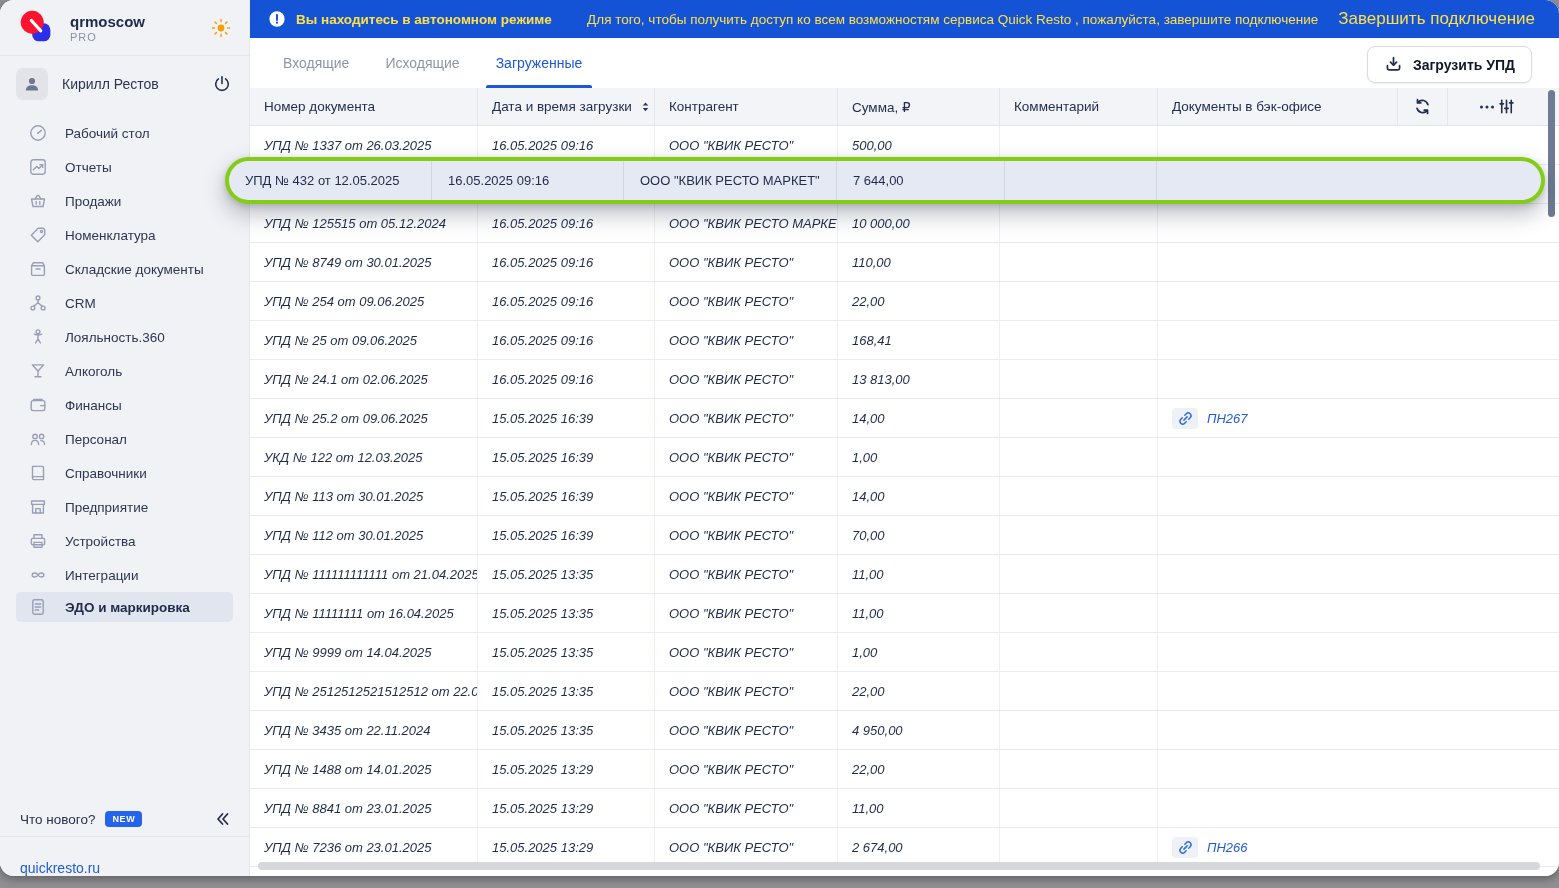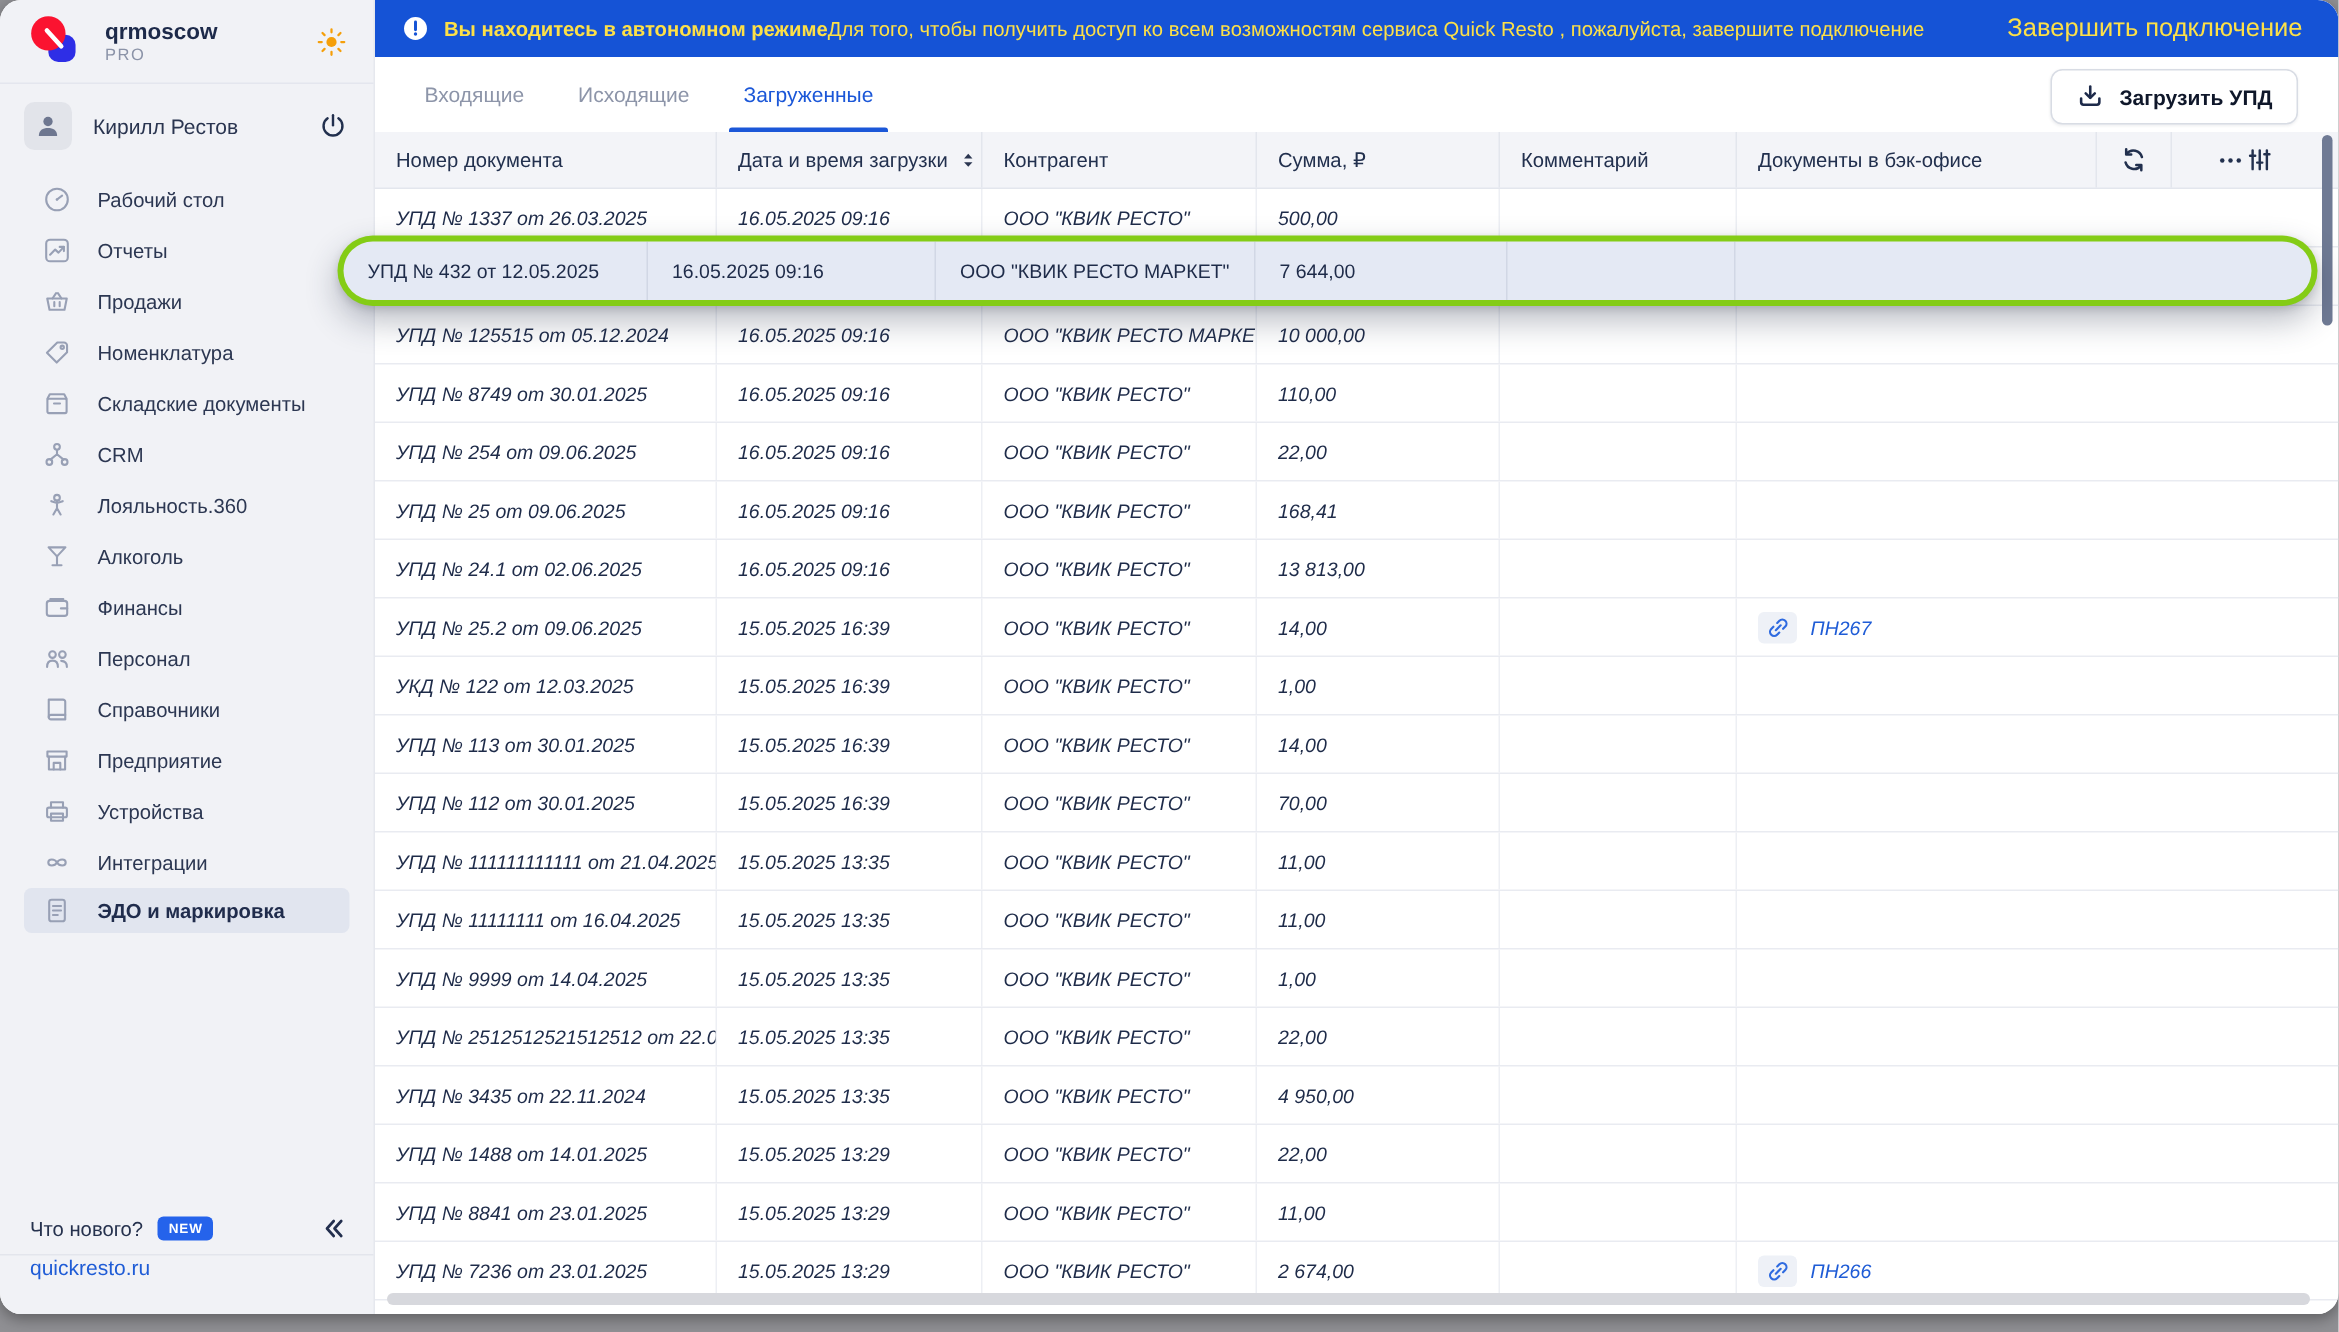--- a/index.html
+++ b/index.html
@@ -24,29 +24,29 @@
   .menu-item { height:34px; display:flex; align-items:center; padding:0 16px 0 28px; cursor:pointer; }
   .menu-item .mi-icon { width:20px; height:20px; margin-right:17px; display:flex; align-items:center; justify-content:center; }
   .menu-item .mi-label { font-size:13.5px; color:#2c3752; white-space:nowrap; }
   .menu-item.active { background:#e1e5ef; border-radius:5px; margin:0 16px; padding:0 0 0 12px; height:30px; }
   .menu-item.active .mi-label { font-weight:bold; color:#202c4c; }
   .side-footer { position:absolute; left:0; right:0; bottom:0; }
   .whatsnew-row { height:34px; display:flex; align-items:center; padding:0 18px 0 20px; }
   .whatsnew-label { font-size:13.5px; color:#26324e; cursor:pointer; }
   .new-badge { background:#2563eb; color:#fff; font-size:9px; font-weight:bold; letter-spacing:.6px; padding:3px 7px; border-radius:4px; margin-left:10px; }
   .collapse { margin-left:auto; cursor:pointer; display:flex; }
-  .site-row { height:40px; display:flex; align-items:flex-start; padding:0 20px; border-top:1px solid #e3e5ec; }
+  .site-row { height:40px; display:flex; align-items:flex-end; padding:0 20px; border-top:1px solid #e3e5ec; }
   .site-link { font-size:14px; color:#1f5cd6; cursor:pointer; }
 
   
   .main { position:absolute; left:250px; top:0; right:0; bottom:0; background:#fff; }
   .banner { height:38px; background:#1553d6; display:flex; align-items:center; padding:0 24px 0 18px; color:#fde047; }
   .banner .b-icon { width:18px; height:18px; margin-right:10px; display:flex; }
   .banner-title { font-size:13.5px; font-weight:bold; white-space:nowrap; }
-  .banner-msg { flex:1; text-align:left; font-size:13.5px; white-space:nowrap; }
+  .banner-msg { flex:1; text-align:right; font-size:13.5px; white-space:nowrap; }
   .banner-action { font-size:17px; font-weight:normal; white-space:nowrap; cursor:pointer; margin-left:20px; }
 
   .tabbar { height:50px; display:flex; align-items:center; padding-left:23px; position:relative; }
   .tab { position:relative; height:50px; display:flex; align-items:center; padding:0 10px; margin-right:16px; font-size:14px; color:#8d95a9; cursor:pointer; }
   .tab.active { color:#1b57d8; font-weight:500; }
   .tab.active::after { content:""; position:absolute; left:0; right:0; bottom:0; height:3px; background:#1b57d8; border-radius:2px 2px 0 0; }
   .upload-btn { position:absolute; top:8px; right:27px; height:37px; display:flex; align-items:center; gap:10px; padding:0 16px; background:#fff; border:1px solid #d8dce4; border-radius:8px; font-size:14px; font-weight:bold; color:#0f172a; cursor:pointer; box-shadow:0 1px 2px rgba(30,40,70,.08); }
 
   .thead { height:38px; display:flex; background:#f3f4f8; border-bottom:1px solid #e3e6ed; }
   .th { display:flex; align-items:center; padding-left:14px; font-size:13.5px; font-weight:500; color:#22304e; border-right:1px solid #e3e6ed; white-space:nowrap; }

